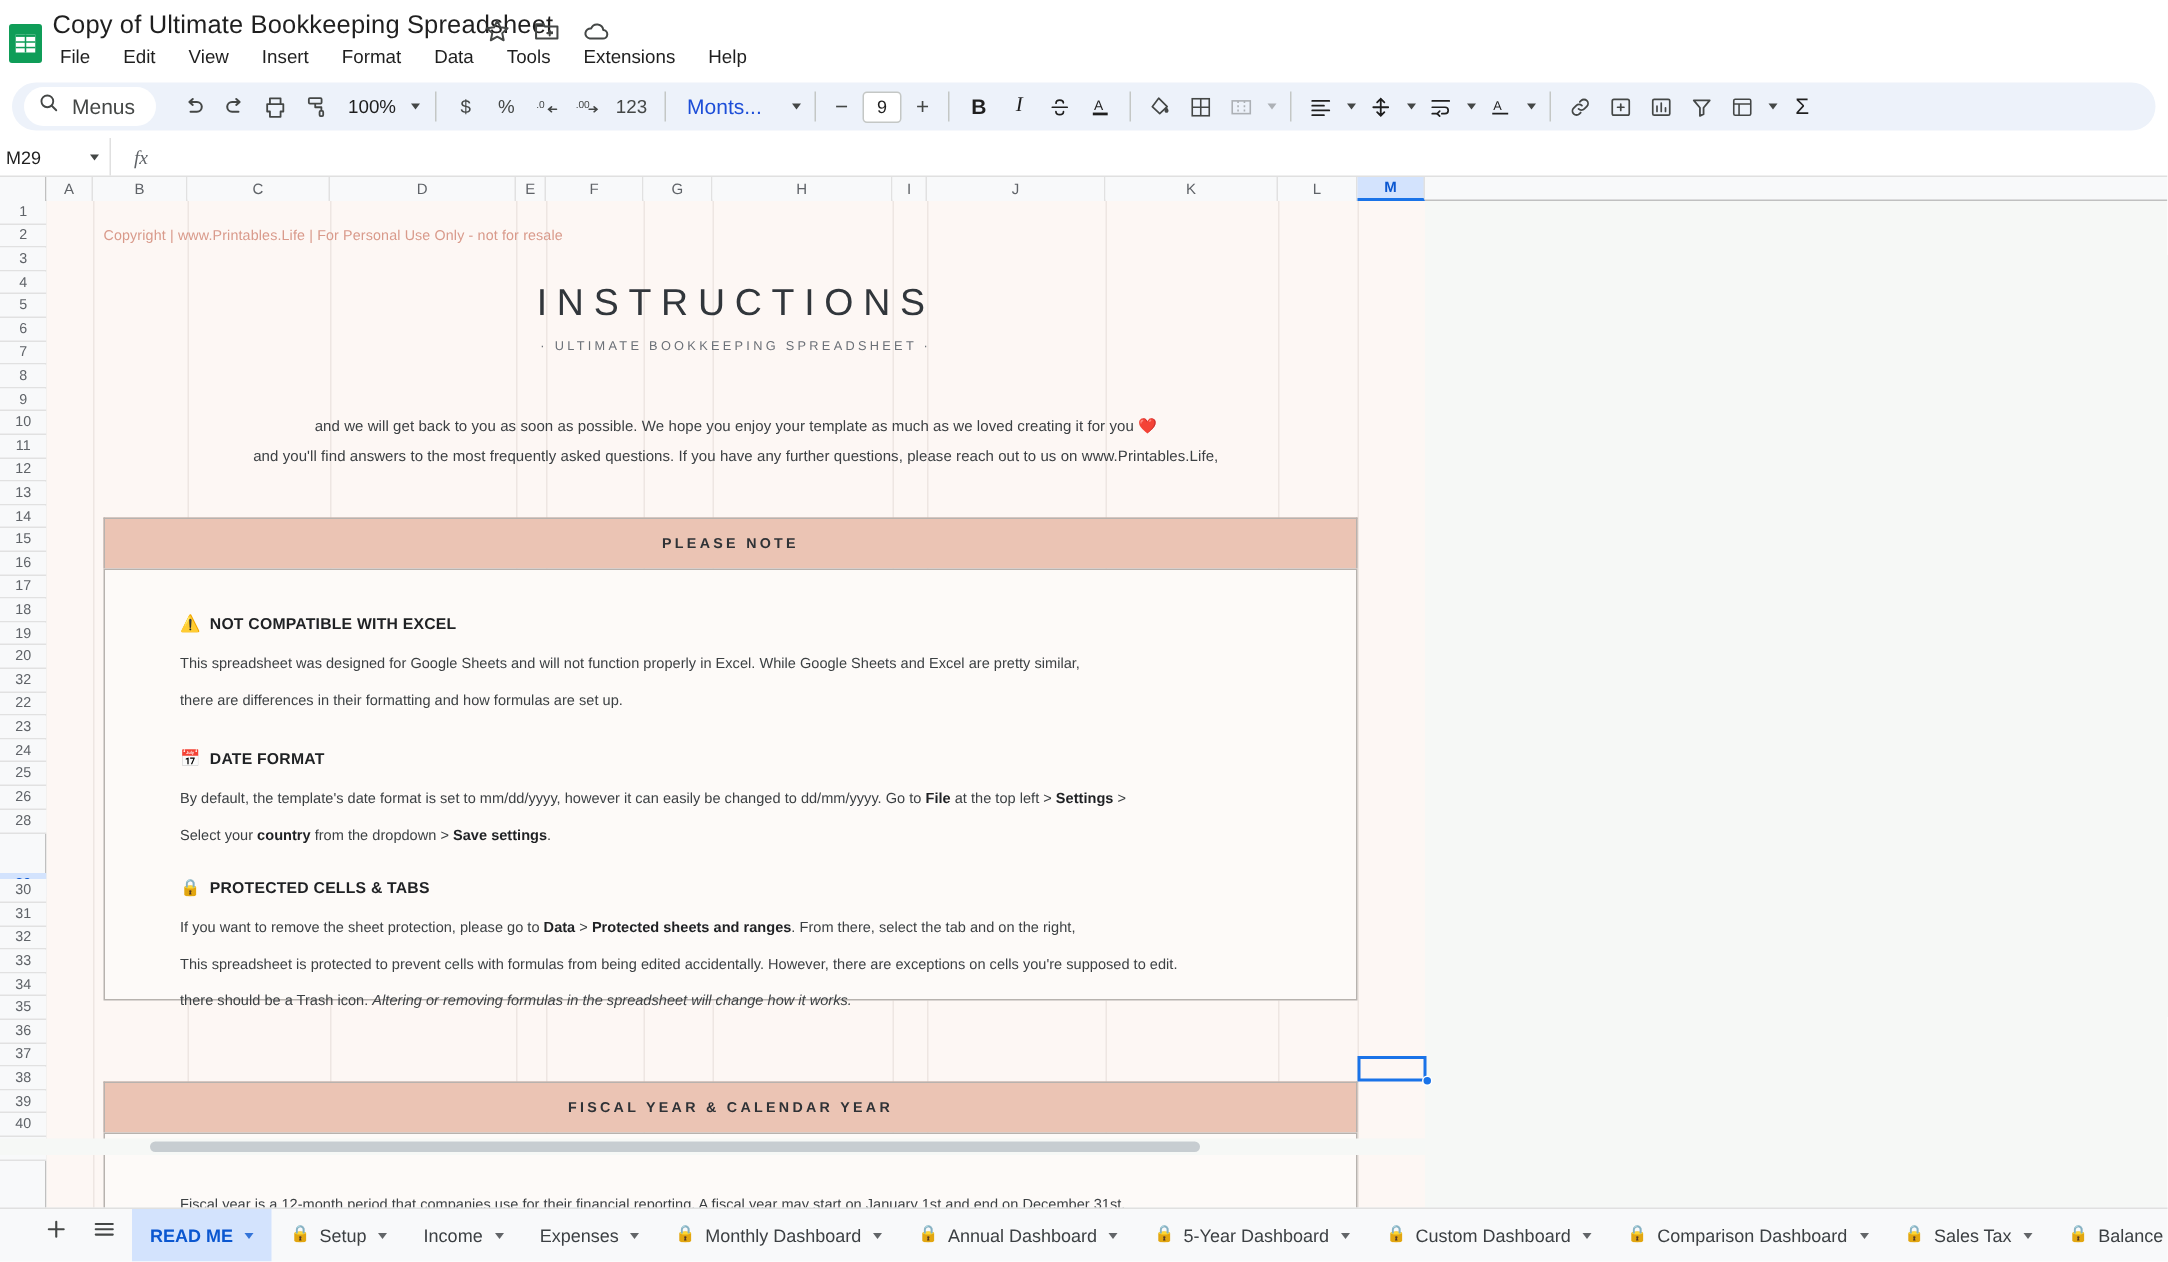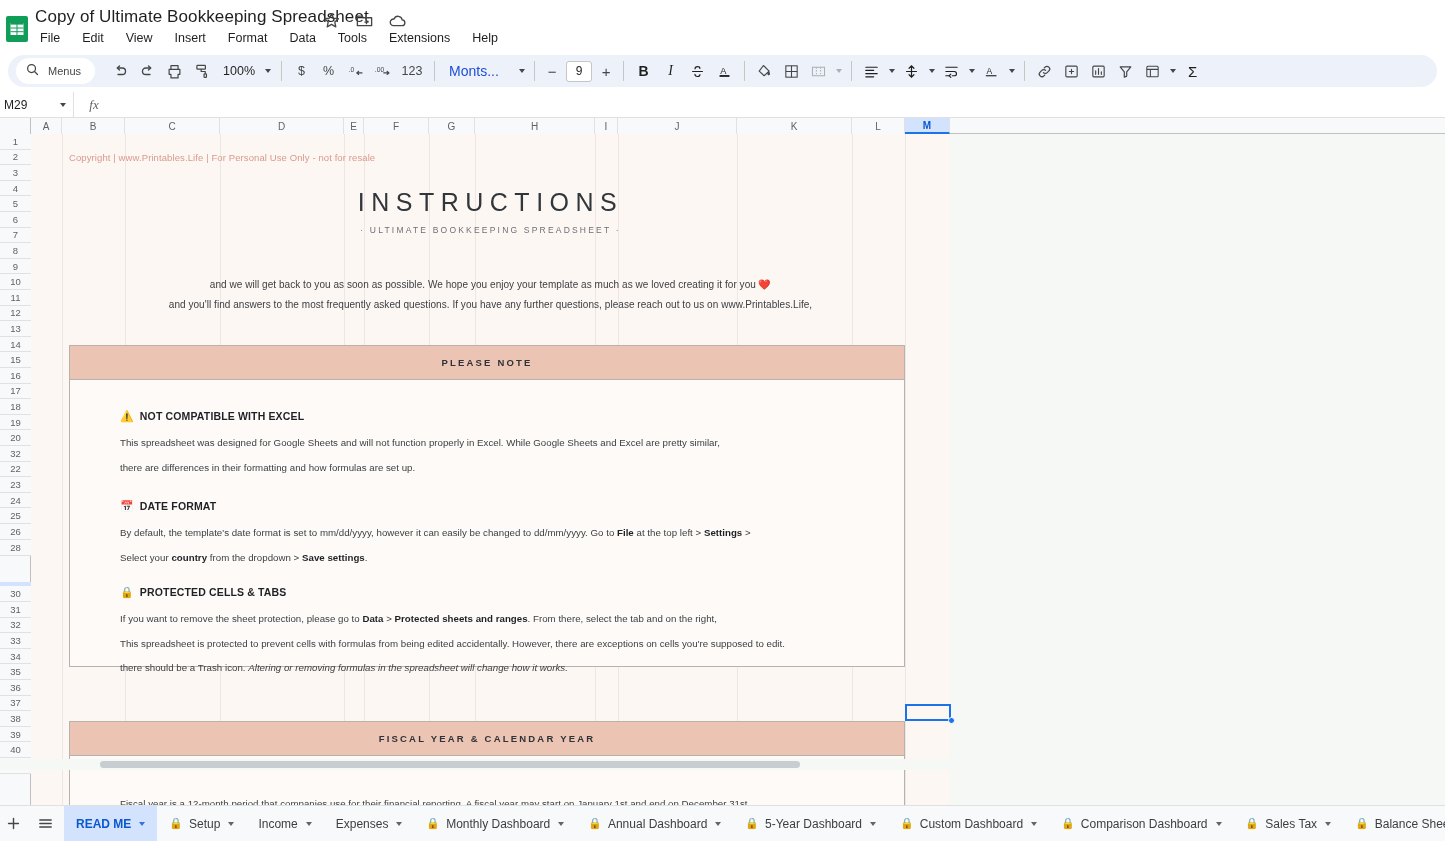--- a/index.html
+++ b/index.html
@@ -39,21 +39,21 @@
   .tb-btn {
     width: 27px; height: 27px; border-radius: 50%;
     display: flex; align-items: center; justify-content: center;
     cursor: pointer; color: #444746; flex: none;
   }
   .tb-btn svg { display: block; }
   .search-pill {
     display: flex; align-items: center; gap: 8px; background: #fff;
     border-radius: 16px; height: 26px; padding: 0 14px 0 9px; cursor: pointer; flex: none;
   }
-  .search-pill .lbl { font-size: 11px; color: #444746; }
+  .search-pill .lbl { font-size: 14px; color: #444746; }
   .tb-sep { width: 1px; height: 20px; background: #c4c7c5; margin: 0 6px; flex: none; }
   .zoom-ctl {
     display: flex; align-items: center; gap: 2px; height: 26px;
     padding: 0 4px 0 8px; border-radius: 4px; cursor: pointer; flex: none;
   }
   .zoom-ctl .lbl { font-size: 12.5px; color: #1f1f1f; }
   .tb-text { font-size: 12.5px; color: #444746; }
   .font-ctl {
     display: flex; align-items: center; height: 26px; border-radius: 4px;
     padding: 0 2px 0 8px; cursor: pointer; gap: 4px; flex: none; min-width: 74px;
@@ -160,21 +160,21 @@
   .sect p.last { margin-bottom: 0; }
   .gap-lg { height: 24px; }
   .gap-md { height: 20px; }
   b { font-weight: bold; color: #1f2124; }
   i { font-style: italic; }
 
   
   .bottombar {
     position: absolute; left: 0; bottom: 0; width: 1445px; height: 36px;
     background: #f8f9fa; border-top: 1px solid #e0e0e0;
-    display: flex; align-items: center; gap: 0; margin-top: 31px;
+    display: flex; padding-left: 24px; gap: 0; margin-top: 31px;
   }
   .bb-btn {
     width: 26px; height: 26px; display: flex; align-items: center; justify-content: center;
     border-radius: 50%; cursor: pointer; color: #444746; flex: none; margin-right: 6px;
   }
   .tabs { display: flex; align-items: center; height: 100%; overflow: hidden; }
   .tab {
     display: flex; align-items: center; gap: 6px; height: 100%;
     padding: 0 12px; font-size: 12px; color: #3c4043; cursor: pointer; white-space: nowrap; flex: none;
   }

